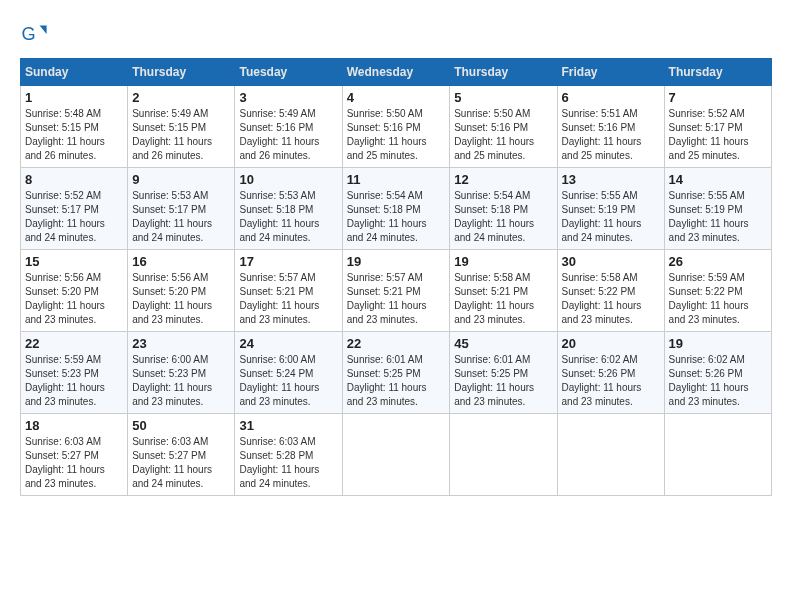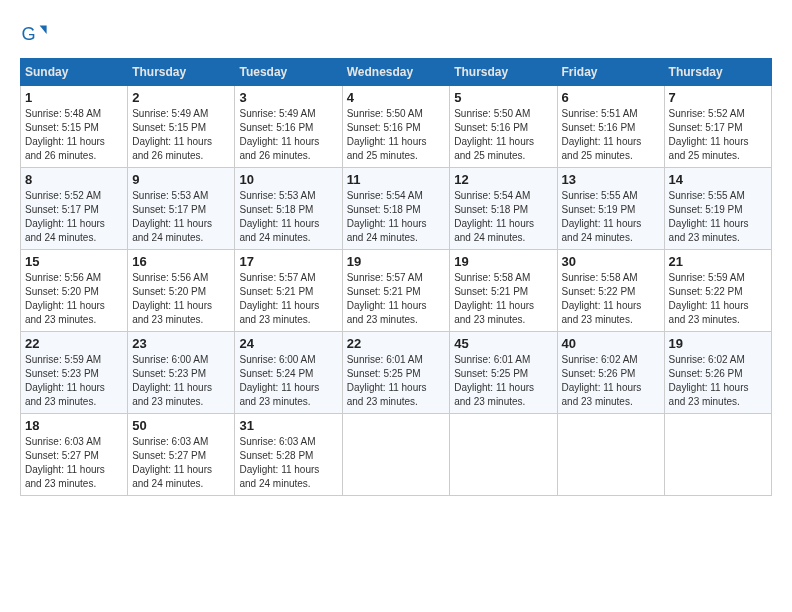--- a/index.html
+++ b/index.html
@@ -199,21 +199,21 @@
         </td>
         <td>
           <span class="day-number">19</span>
           <div class="day-info">Sunrise: 5:58 AM<br>Sunset: 5:21 PM<br>Daylight: 11 hours and 23 minutes.</div>
         </td>
         <td>
           <span class="day-number">30</span>
           <div class="day-info">Sunrise: 5:58 AM<br>Sunset: 5:22 PM<br>Daylight: 11 hours and 23 minutes.</div>
         </td>
         <td>
-          <span class="day-number">21</span>
+          <span class="day-number">26</span>
           <div class="day-info">Sunrise: 5:59 AM<br>Sunset: 5:22 PM<br>Daylight: 11 hours and 23 minutes.</div>
         </td>
       </tr>
       <tr>
         <td>
           <span class="day-number">22</span>
           <div class="day-info">Sunrise: 5:59 AM<br>Sunset: 5:23 PM<br>Daylight: 11 hours and 23 minutes.</div>
         </td>
         <td>
           <span class="day-number">23</span>
@@ -225,21 +225,21 @@
         </td>
         <td>
           <span class="day-number">22</span>
           <div class="day-info">Sunrise: 6:01 AM<br>Sunset: 5:25 PM<br>Daylight: 11 hours and 23 minutes.</div>
         </td>
         <td>
           <span class="day-number">45</span>
           <div class="day-info">Sunrise: 6:01 AM<br>Sunset: 5:25 PM<br>Daylight: 11 hours and 23 minutes.</div>
         </td>
         <td>
-          <span class="day-number">40</span>
+          <span class="day-number">20</span>
           <div class="day-info">Sunrise: 6:02 AM<br>Sunset: 5:26 PM<br>Daylight: 11 hours and 23 minutes.</div>
         </td>
         <td>
           <span class="day-number">19</span>
           <div class="day-info">Sunrise: 6:02 AM<br>Sunset: 5:26 PM<br>Daylight: 11 hours and 23 minutes.</div>
         </td>
       </tr>
       <tr>
         <td>
           <span class="day-number">18</span>

